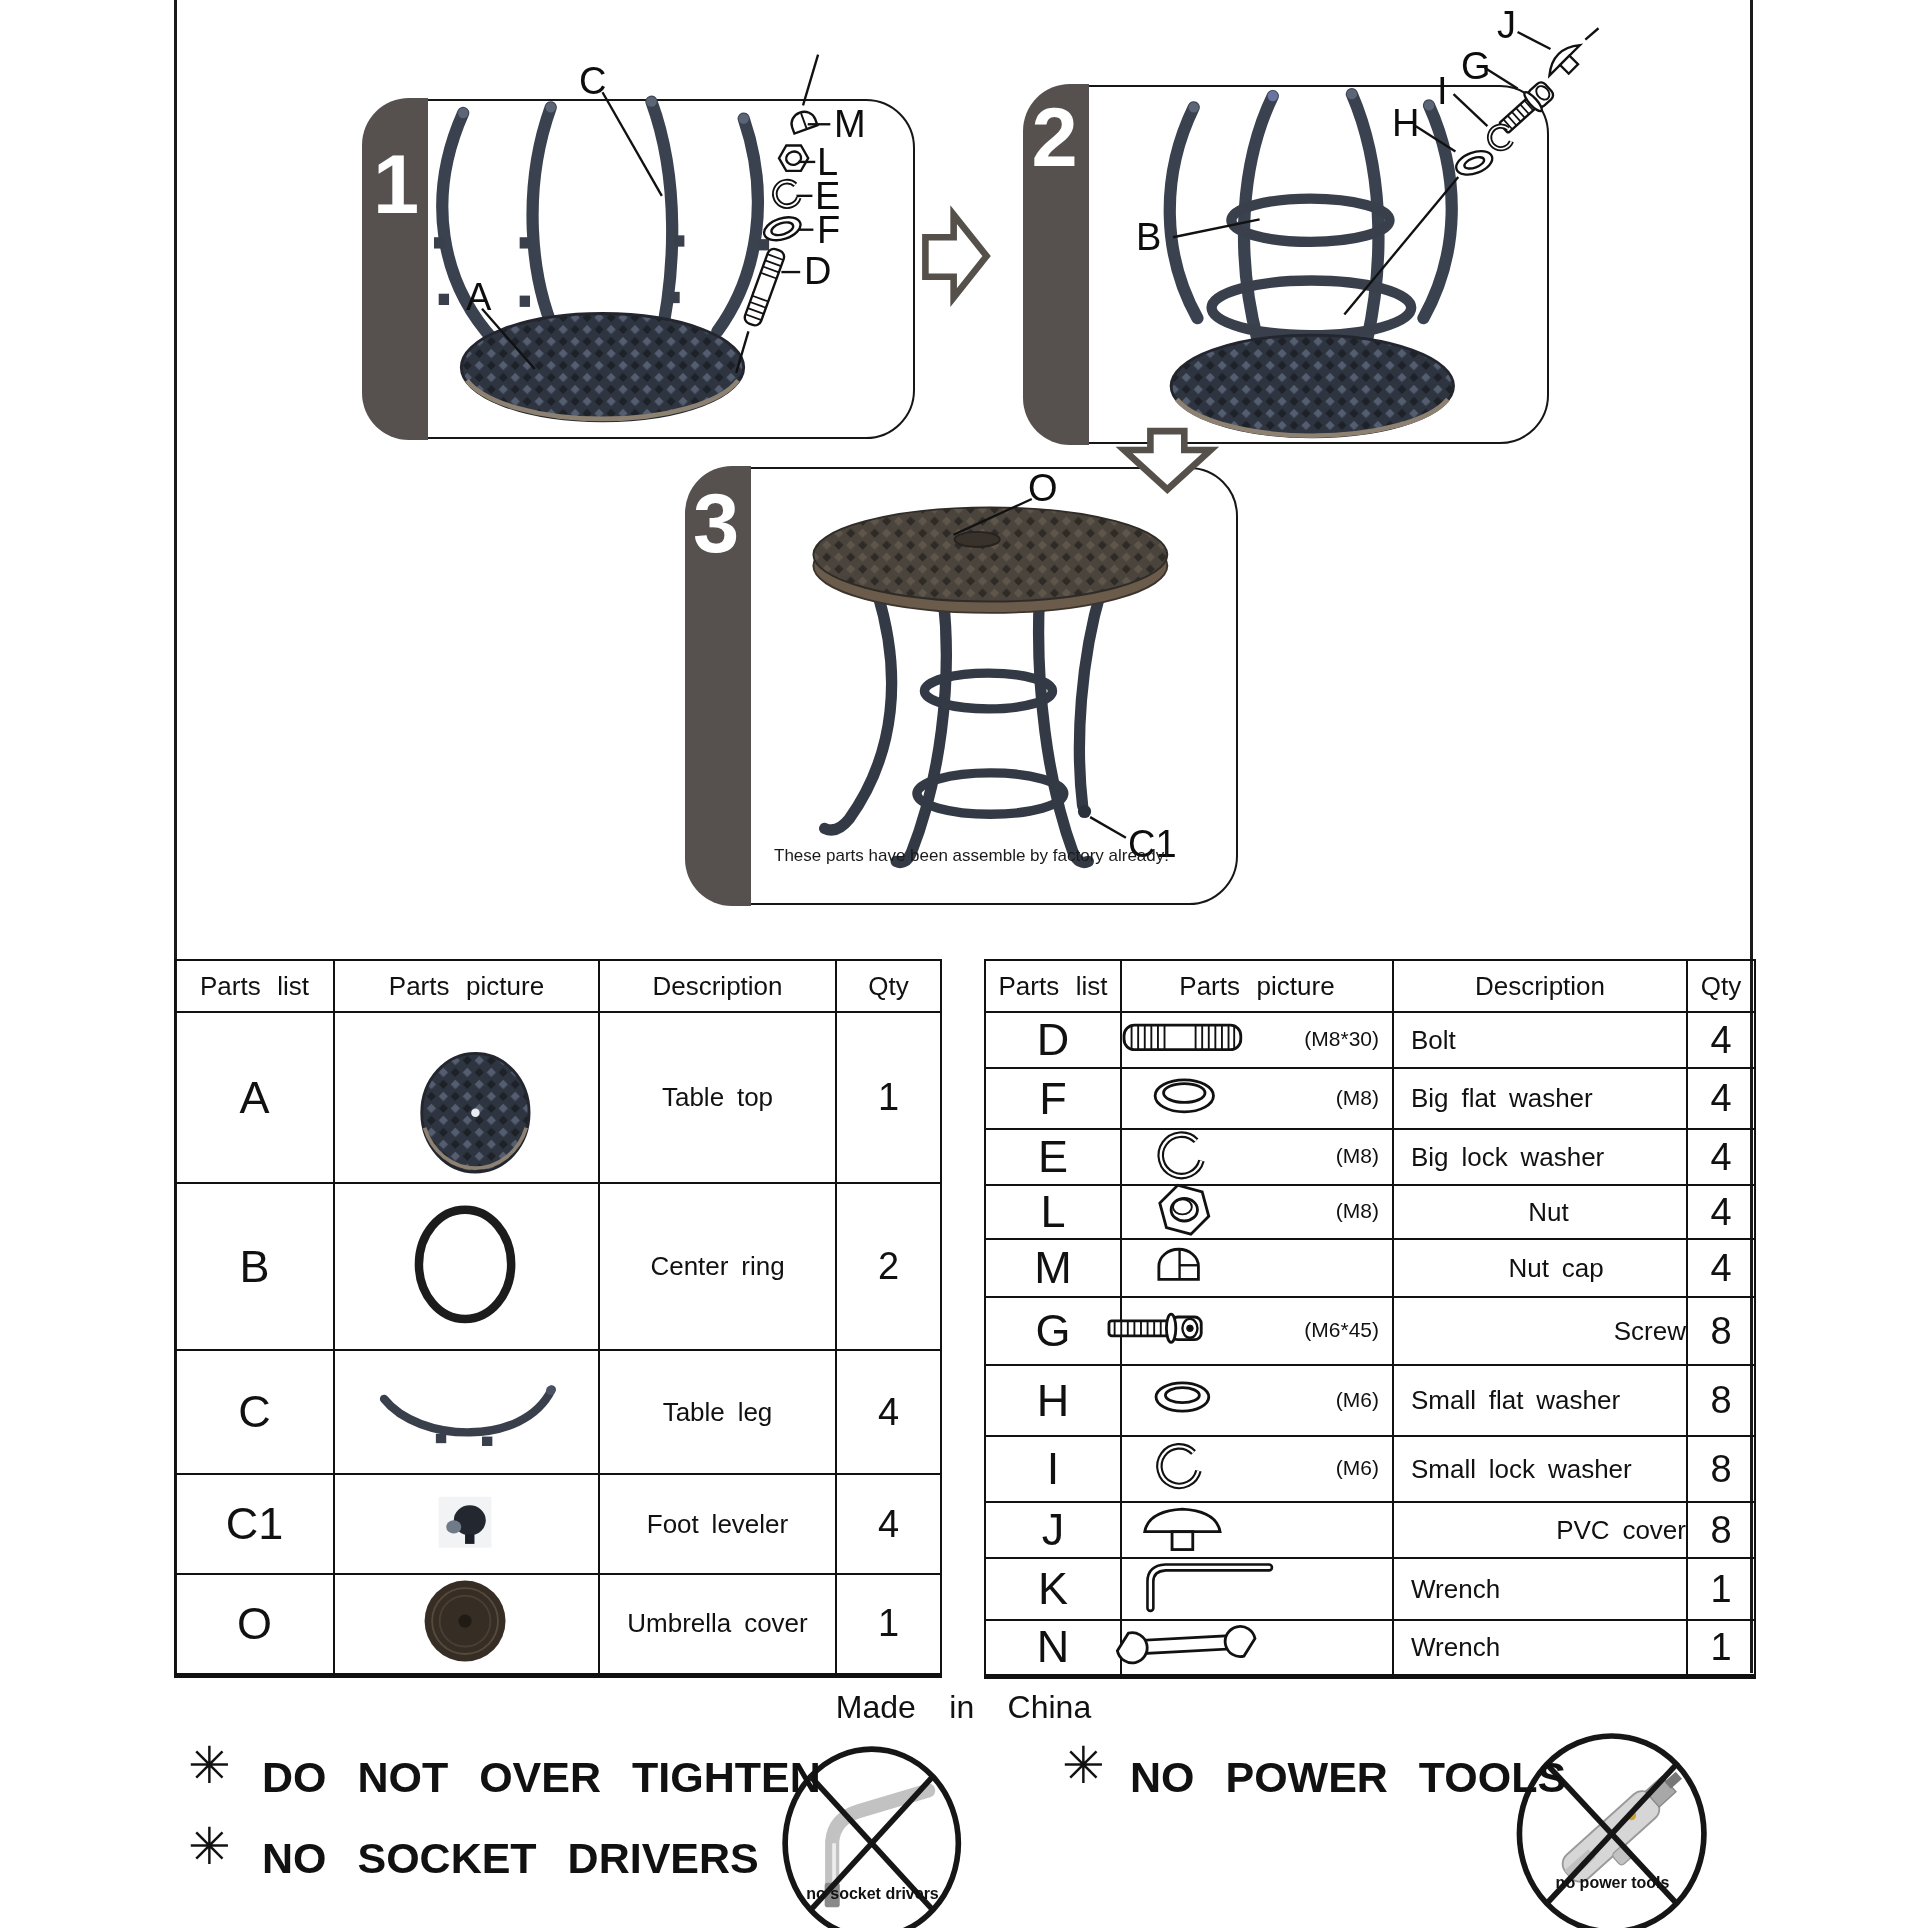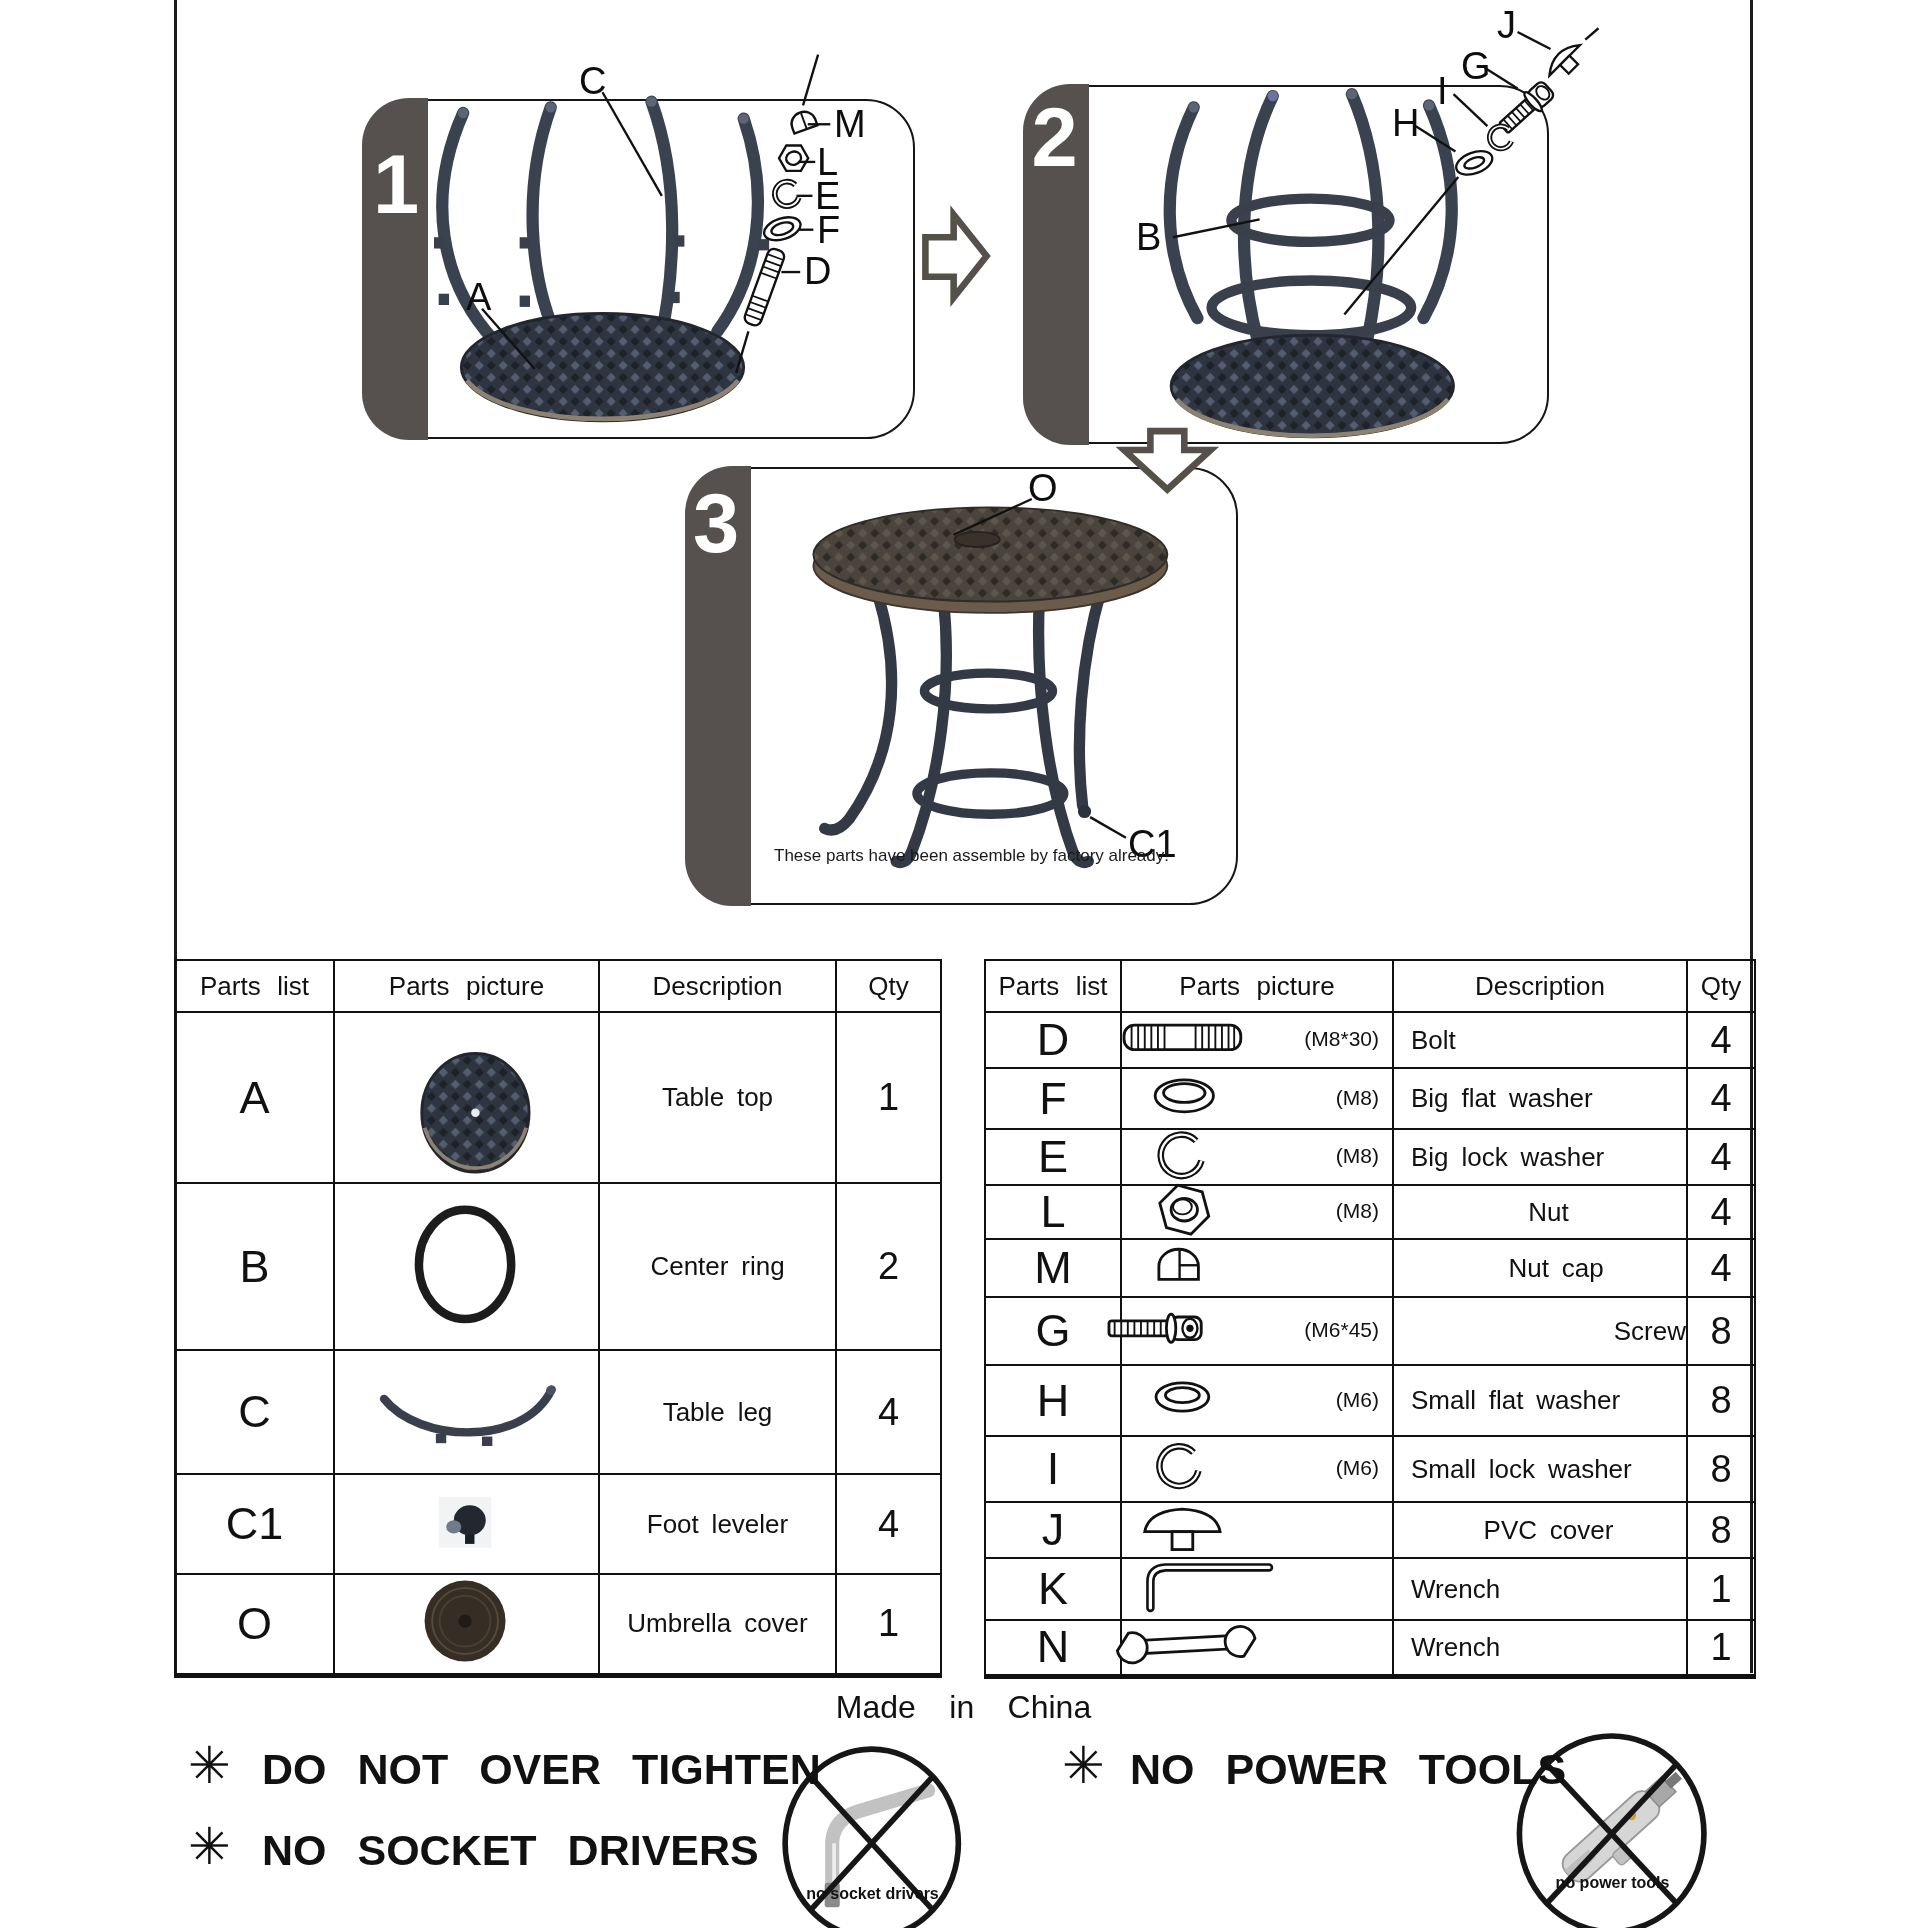--- a/index.html
+++ b/index.html
@@ -18,21 +18,21 @@
   table.ptable{position:absolute;z-index:1;border-collapse:collapse;table-layout:fixed;border:2.8px solid #111;border-bottom:5.6px solid #111;}
   table.ptable td{border:2.8px solid #111;text-align:center;vertical-align:middle;padding:0;}
   td.letter{font-size:45px;}
   td.desc{font-size:26px;word-spacing:5.6px;}
   td.qty{font-size:38px;}
   tr.h td{font-size:26px;word-spacing:9.4px;}
   td.piccell{position:relative;}
   .sizelbl{position:absolute;right:13px;top:50%;transform:translateY(-56%);font-size:21px;color:#111;}
   .madein{position:absolute;z-index:4;font-size:32px;word-spacing:24.5px;text-align:center;color:#111;}
   .warn-ast{position:absolute;z-index:4;font-size:51px;line-height:1;color:#111;}
-  .warn-txt{position:absolute;z-index:4;font-size:43px;font-weight:bold;word-spacing:19px;color:#111;line-height:1;}
+  .warn-txt{position:absolute;z-index:4;font-size:43px;font-weight:bold;word-spacing:19px;color:#111;line-height:1;margin-top:8px;}
   .circ-cap{position:absolute;z-index:4;font-size:16px;font-weight:bold;text-align:center;color:#111;}
 </style>
 </head>
 <body>
 
 <div class="page">
 
   <div class="vborder" style="left:174px"></div>
   <div class="vborder" style="left:1750px"></div>
 
@@ -465,21 +465,21 @@
             <span class="sizelbl">(M6)</span>
           </td>
       <td class="desc" style="text-align:left;padding-left:17px">Small lock washer</td>
       <td class="qty">8</td>
     </tr>
     <tr style="height:56px">
       <td class="letter">J</td>
       <td class="piccell">
             <span class="sizelbl"></span>
           </td>
-      <td class="desc" style="text-align:center;padding-left:17px">PVC cover</td>
+      <td class="desc" style="text-align:right;padding-left:17px">PVC cover</td>
       <td class="qty">8</td>
     </tr>
     <tr style="height:62px">
       <td class="letter">K</td>
       <td class="piccell">
             <span class="sizelbl"></span>
           </td>
       <td class="desc" style="text-align:left;padding-left:17px">Wrench</td>
       <td class="qty">1</td>
     </tr>

